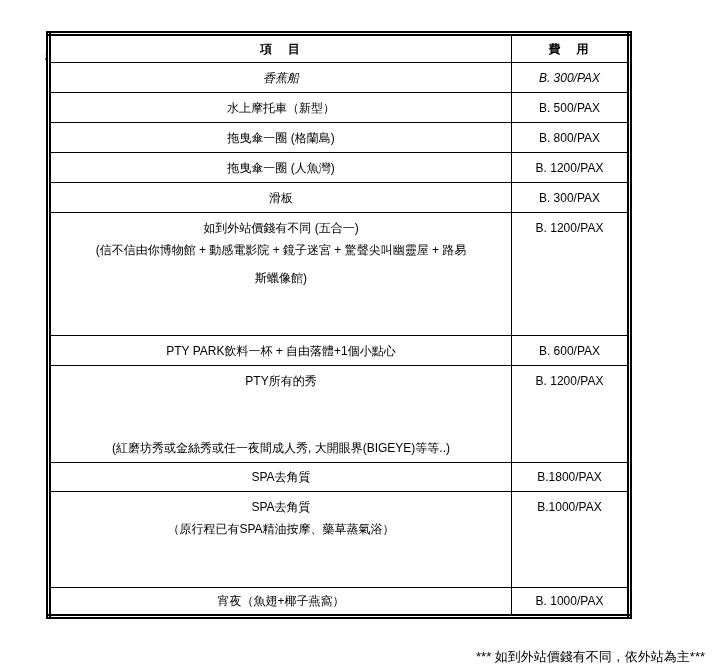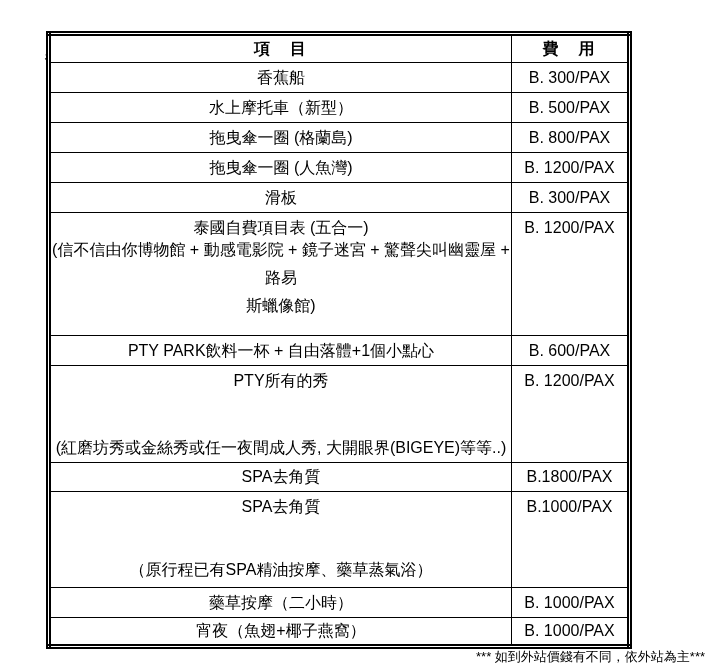--- a/index.html
+++ b/index.html
@@ -29,21 +29,21 @@
     position: absolute;
     left: 46px;
     top: 31px;
     border-collapse: collapse;
     table-layout: fixed;
     background: #ffffff;
     border: 5px double #000000;
   }
   .fee-table th, .fee-table td {
     border: 1px solid #000000;
-    font-size: 16px;
+    font-size: 12px;
     text-align: center;
     padding: 0;
     overflow: hidden;
   }
   .fee-table th {
     height: 26px;
     font-weight: bold;
     letter-spacing: 2px;
   }
   .fee-table td {
@@ -79,21 +79,21 @@
       <col style="width:463px">
       <col style="width:118px">
     </colgroup>
     <thead>
       <tr>
         <th>項　目</th>
         <th>費　用</th>
       </tr>
     </thead>
     <tbody id="table-body">
-        <tr style="height: 30px;">
+        <tr style="height: 30px; font-style: italic;">
           <td>
             <div class="cell-main">香蕉船</div>
           </td>
           <td>
             <div class="fee-label">B. 300/PAX</div>
           </td>
         </tr>
         <tr style="height: 30px;">
           <td>
             <div class="cell-main">水上摩托車（新型）</div>
@@ -121,21 +121,21 @@
         <tr style="height: 30px;">
           <td>
             <div class="cell-main">滑板</div>
           </td>
           <td>
             <div class="fee-label">B. 300/PAX</div>
           </td>
         </tr>
         <tr style="height: 123px;">
           <td class="tall">
-            <div class="cell-main">泰國自費項目表 (五合一)</div>
+            <div class="cell-main">如到外站價錢有不同 (五合一)</div>
             <div class="cell-sub" style="line-height: 28px;">
               <div>(信不信由你博物館 + 動感電影院 + 鏡子迷宮 + 驚聲尖叫幽靈屋 + 路易</div>
               <div>斯蠟像館)</div>
             </div>
           </td>
           <td class="tall">
             <div class="fee-label">B. 1200/PAX</div>
           </td>
         </tr>
         <tr style="height: 30px; margin-top: 47px;">
@@ -161,34 +161,26 @@
           <td>
             <div class="cell-main">SPA去角質</div>
           </td>
           <td>
             <div class="fee-label">B.1800/PAX</div>
           </td>
         </tr>
         <tr style="height: 96px;">
           <td class="tall">
             <div class="cell-main">SPA去角質</div>
-            <div class="cell-sub" style="margin-top: 41px; line-height: 28px;">
+            <div class="cell-sub" style="line-height: 28px;">
               <div>（原行程已有SPA精油按摩、藥草蒸氣浴）</div>
             </div>
           </td>
           <td class="tall">
             <div class="fee-label">B.1000/PAX</div>
-          </td>
-        </tr>
-        <tr style="height: 30px;">
-          <td>
-            <div class="cell-main">藥草按摩（二小時）</div>
-          </td>
-          <td>
-            <div class="fee-label">B. 1000/PAX</div>
           </td>
         </tr>
         <tr style="height: 29px;">
           <td>
             <div class="cell-main">宵夜（魚翅+椰子燕窩）</div>
           </td>
           <td>
             <div class="fee-label">B. 1000/PAX</div>
           </td>
         </tr>

